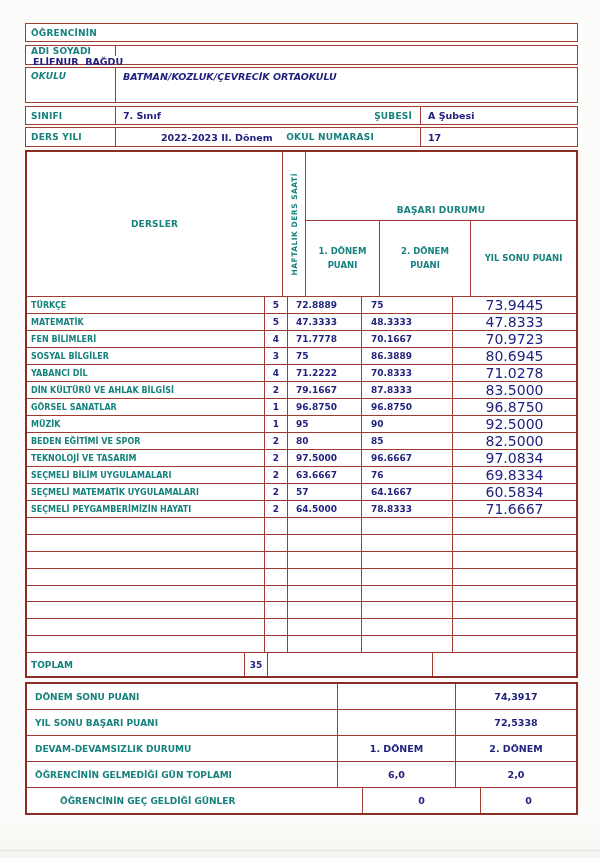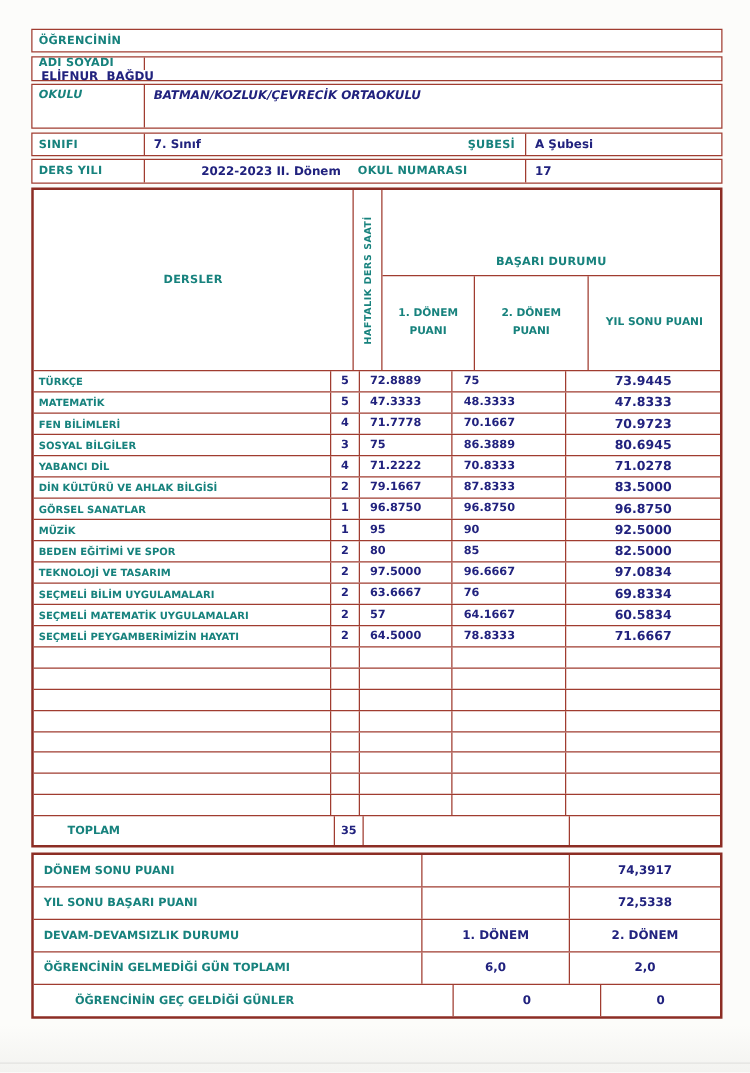--- a/index.html
+++ b/index.html
@@ -46,32 +46,32 @@
   .ph{display:flex;align-items:center;justify-content:center;text-align:center;color:var(--teal);font-size:8.5px;font-weight:600;padding:0 6px;line-height:1.6;}
   .ph1{width:74px;border-right:1px solid var(--bd);}
   .ph2{width:91px;border-right:1px solid var(--bd);}
   .ph3{flex:1;}
   .srow{display:flex;height:17px;border-bottom:1px solid var(--bd);align-items:stretch;}
   .srow>div{display:flex;align-items:center;}
   .s-name{width:238px;border-right:1px solid var(--bd);padding-left:4px;color:var(--teal);font-size:8px;font-weight:600;white-space:nowrap;overflow:hidden;}
   .s-hours{width:23px;border-right:1px solid var(--bd);justify-content:center;color:var(--navy);font-size:9px;font-weight:bold;}
   .s-t1{width:74px;border-right:1px solid var(--bd);padding-left:8px;color:var(--navy);font-size:9px;font-weight:bold;}
   .s-t2{width:91px;border-right:1px solid var(--bd);padding-left:9px;color:var(--navy);font-size:9px;font-weight:bold;}
-  .s-yr{flex:1;justify-content:center;color:var(--navy);font-size:10px;font-weight:bold;}
+  .s-yr{flex:1;justify-content:center;color:var(--navy);font-size:14px;font-weight:normal;}
   .empties{height:135px;display:flex;flex-direction:column;}
   .erow{flex:1;display:flex;border-bottom:1px solid var(--bd);}
   .erow>div{height:100%;}
   .e1{width:238px;border-right:1px solid var(--bd);}
   .e2{width:23px;border-right:1px solid var(--bd);}
   .e3{width:74px;border-right:1px solid var(--bd);}
   .e4{width:91px;border-right:1px solid var(--bd);}
   .e5{flex:1;}
   .trow{height:23px;display:flex;align-items:stretch;}
   .trow>div{display:flex;align-items:center;}
-  .t-label{width:218px;border-right:1px solid var(--bd);padding-left:4px;color:var(--teal);font-size:9px;font-weight:600;margin-left:23px;}
+  .t-label{width:218px;border-right:1px solid var(--bd);padding-left:4px;color:var(--teal);font-size:9px;font-weight:600;}
   .t-hours{width:23px;border-right:1px solid var(--bd);justify-content:center;color:var(--navy);font-size:9px;font-weight:bold;}
   .t-mid{width:165px;border-right:1px solid var(--bd);}
   .t-end{flex:1;}
 
   
   .btable{position:absolute;left:25px;top:682px;width:553px;height:133px;border:2px solid var(--bd2);background:#fff;display:flex;flex-direction:column;text-align:right;}
   .brow{flex:1;display:flex;border-bottom:1px solid var(--bd);align-items:stretch;}
   .brow:last-child{border-bottom:none;padding-left:25px;}
   .b-label{width:311px;border-right:1px solid var(--bd);display:flex;align-items:center;padding-left:8px;color:var(--teal);font-size:9px;font-weight:600;}
   .b-c1{width:118px;border-right:1px solid var(--bd);display:flex;align-items:center;justify-content:center;color:var(--navy);font-size:9.5px;font-weight:bold;}

